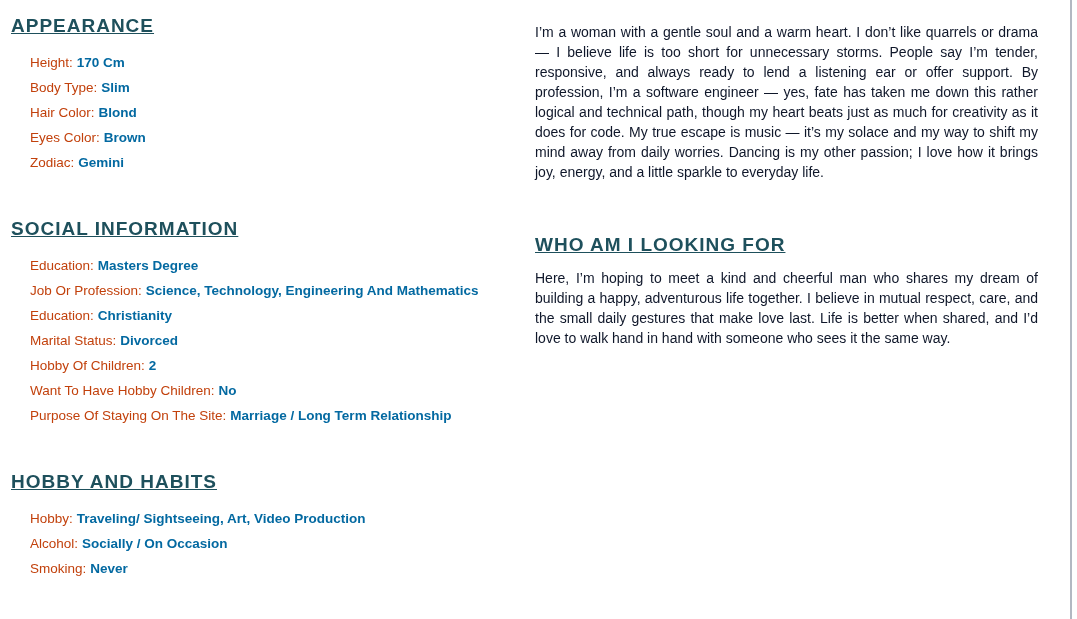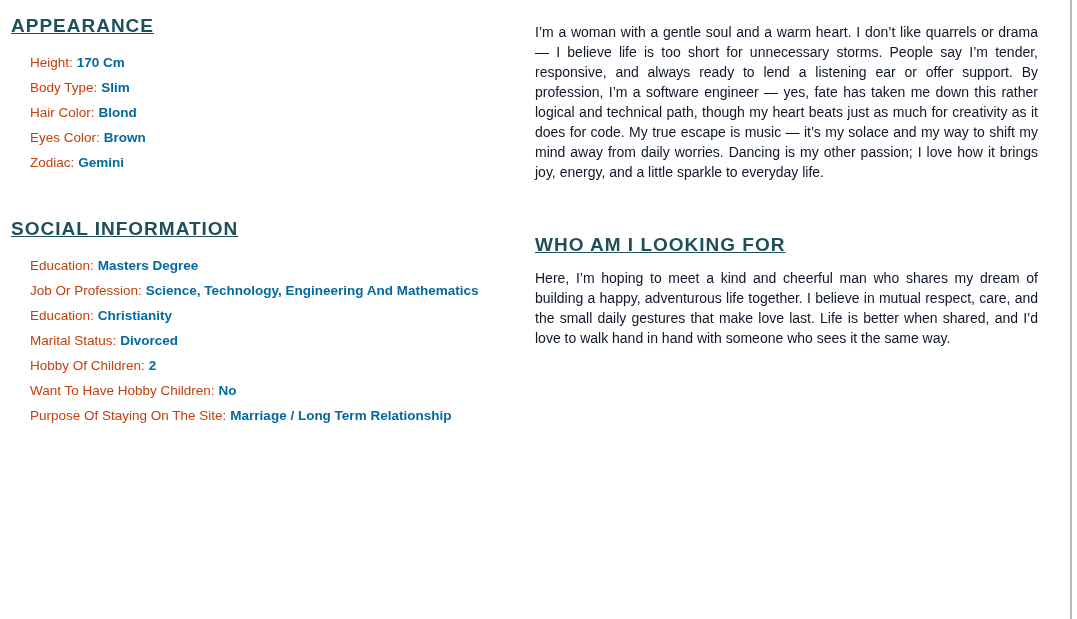--- a/index.html
+++ b/index.html
@@ -81,20 +81,28 @@
           <li class="attr-row"><span class="attr-label">Education:</span><span class="attr-value">Masters Degree</span></li>
           <li class="attr-row"><span class="attr-label">Job Or Profession:</span><span class="attr-value">Science, Technology, Engineering And Mathematics</span></li>
           <li class="attr-row"><span class="attr-label">Education:</span><span class="attr-value">Christianity</span></li>
           <li class="attr-row"><span class="attr-label">Marital Status:</span><span class="attr-value">Divorced</span></li>
           <li class="attr-row"><span class="attr-label">Hobby Of Children:</span><span class="attr-value">2</span></li>
           <li class="attr-row"><span class="attr-label">Want To Have Hobby Children:</span><span class="attr-value">No</span></li>
           <li class="attr-row"><span class="attr-label">Purpose Of Staying On The Site:</span><span class="attr-value">Marriage / Long Term Relationship</span></li>
         </ul>
       </div>
 
+      <div class="attr-section">
+        <div class="section-title">HOBBY AND HABITS</div>
+        <ul class="attr-list">
+          <li class="attr-row"><span class="attr-label">Hobby:</span><span class="attr-value">Traveling/ Sightseeing, Art, Video Production</span></li>
+          <li class="attr-row"><span class="attr-label">Alcohol:</span><span class="attr-value">Socially / On Occasion</span></li>
+          <li class="attr-row"><span class="attr-label">Smoking:</span><span class="attr-value">Never</span></li>
+        </ul>
+      </div>
 
     </div>
 
     <div class="col-right">
 
       <div class="text-section">
         <p class="section-body">I’m a woman with a gentle soul and a warm heart. I don’t like quarrels or drama — I believe life is too short for unnecessary storms. People say I’m tender, responsive, and always ready to lend a listening ear or offer support. By profession, I’m a software engineer — yes, fate has taken me down this rather logical and technical path, though my heart beats just as much for creativity as it does for code. My true escape is music — it’s my solace and my way to shift my mind away from daily worries. Dancing is my other passion; I love how it brings joy, energy, and a little sparkle to everyday life.</p>
       </div>
 
       <div class="text-section">

